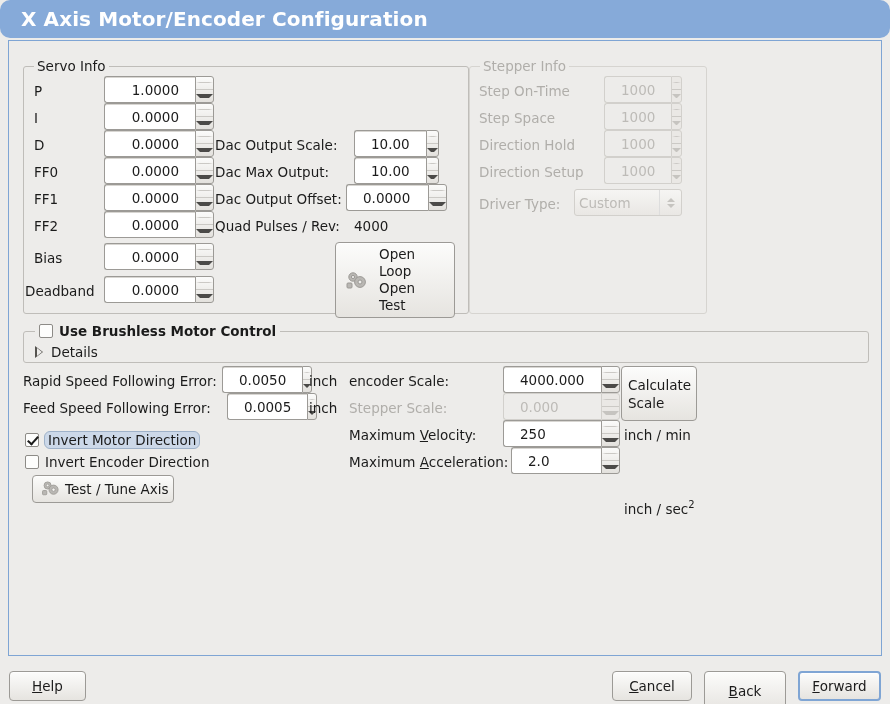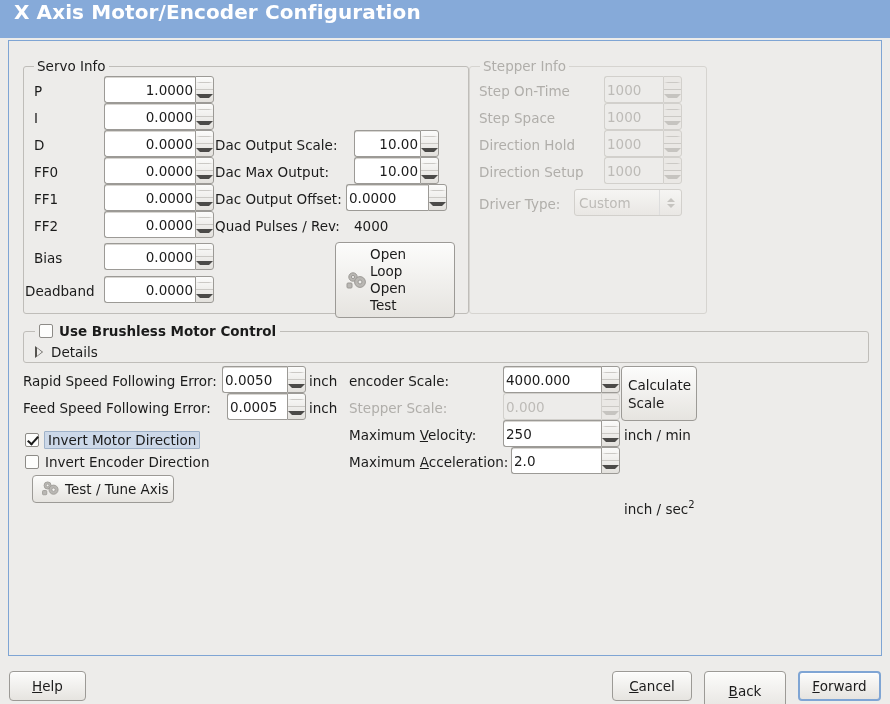--- a/index.html
+++ b/index.html
@@ -14,23 +14,24 @@
   * { box-sizing: border-box; }
 
   
   .titlebar {
     height: 38px;
     background: #86aad9;
     color: #ffffff;
     font-size: 20px;
     font-weight: bold;
     display: flex;
-    align-items: flex-start;
-    padding-left: 14px;
+    align-items: center;
+    padding-left: 21px;
     letter-spacing: .1px;
+    border-radius: 10px;
   }
 
   
   .content {
     position: absolute;
     left: 8px; top: 40px;
     width: 874px; height: 616px;
     border: 1px solid #7fa5d4;
     background: #edecea;
   }
@@ -51,21 +52,21 @@
 
   
   .spin { position: absolute; display: flex; height: 27px; }
   .spin .entry {
     flex: 1 1 auto;
     background: #ffffff;
     border: 1px solid #9c9a96;
     border-right: none;
     border-radius: 3px 0 0 3px;
     display: flex; align-items: center; justify-content: flex-end;
-    padding: 0 2px;
+    padding: 0 16px;
     font-size: 13.5px;
     color: #1b1b1b;
     box-shadow: inset 0 1px 0 #d8d6d2;
   }
   .spin .entry.left { justify-content: flex-start; }
   .spin .btns {
     width: 19px;
     border: 1px solid #9c9a96;
     border-radius: 0 3px 3px 0;
     background: linear-gradient(#fbfbfa, #e3e1dd);
@@ -129,21 +130,21 @@
     position: absolute; left: 4px; top: 0px;
     width: 4px; height: 9px;
     border: solid #1b1b1b; border-width: 0 2px 2px 0;
     transform: rotate(42deg);
   }
   .check .ctext { line-height: 16px; white-space: nowrap; }
   .check .ctext.focused {
     background: #ccd8e8;
     border: 1px solid #9fb2c9;
     padding: 0 3px; margin-left: -1px;
-    border-radius: 1px;
+    border-radius: 6px;
     text-align: right;
   }
 
   
   .expander { position: absolute; display: flex; align-items: center; gap: 8px; }
   .expander .tri {
     width: 0; height: 0;
     border-top: 6px solid transparent;
     border-bottom: 6px solid transparent;
     border-left: 8px solid transparent;
@@ -328,21 +329,21 @@
       <svg width="26" height="22" viewBox="0 0 26 22">
         <g fill="#b9b7b3" stroke="#9c9a96" stroke-width="1">
           <circle cx="9" cy="8" r="4.2"></circle>
           <circle cx="9" cy="8" r="1.6" fill="#edecea"></circle>
           <circle cx="16" cy="13" r="5.4"></circle>
           <circle cx="16" cy="13" r="2" fill="#edecea"></circle>
           <rect x="3" y="14" width="5" height="5" rx="1"></rect>
         </g>
       </svg>
     </span>
-    <span style="margin-left:0; line-height:17px; text-align:left;">
+    <span style="margin-left:9px; line-height:17px; text-align:left;">
       <span>Open</span><br>
       <span>Loop</span><br>
       <span>Open</span><br>
       <span>Test</span>
     </span>
   </div>
 
   <div class="frame disabled" style="left:460px; top:25px; width:238px; height:248px;">
     <span class="frame-title">Stepper Info</span>
   </div>

